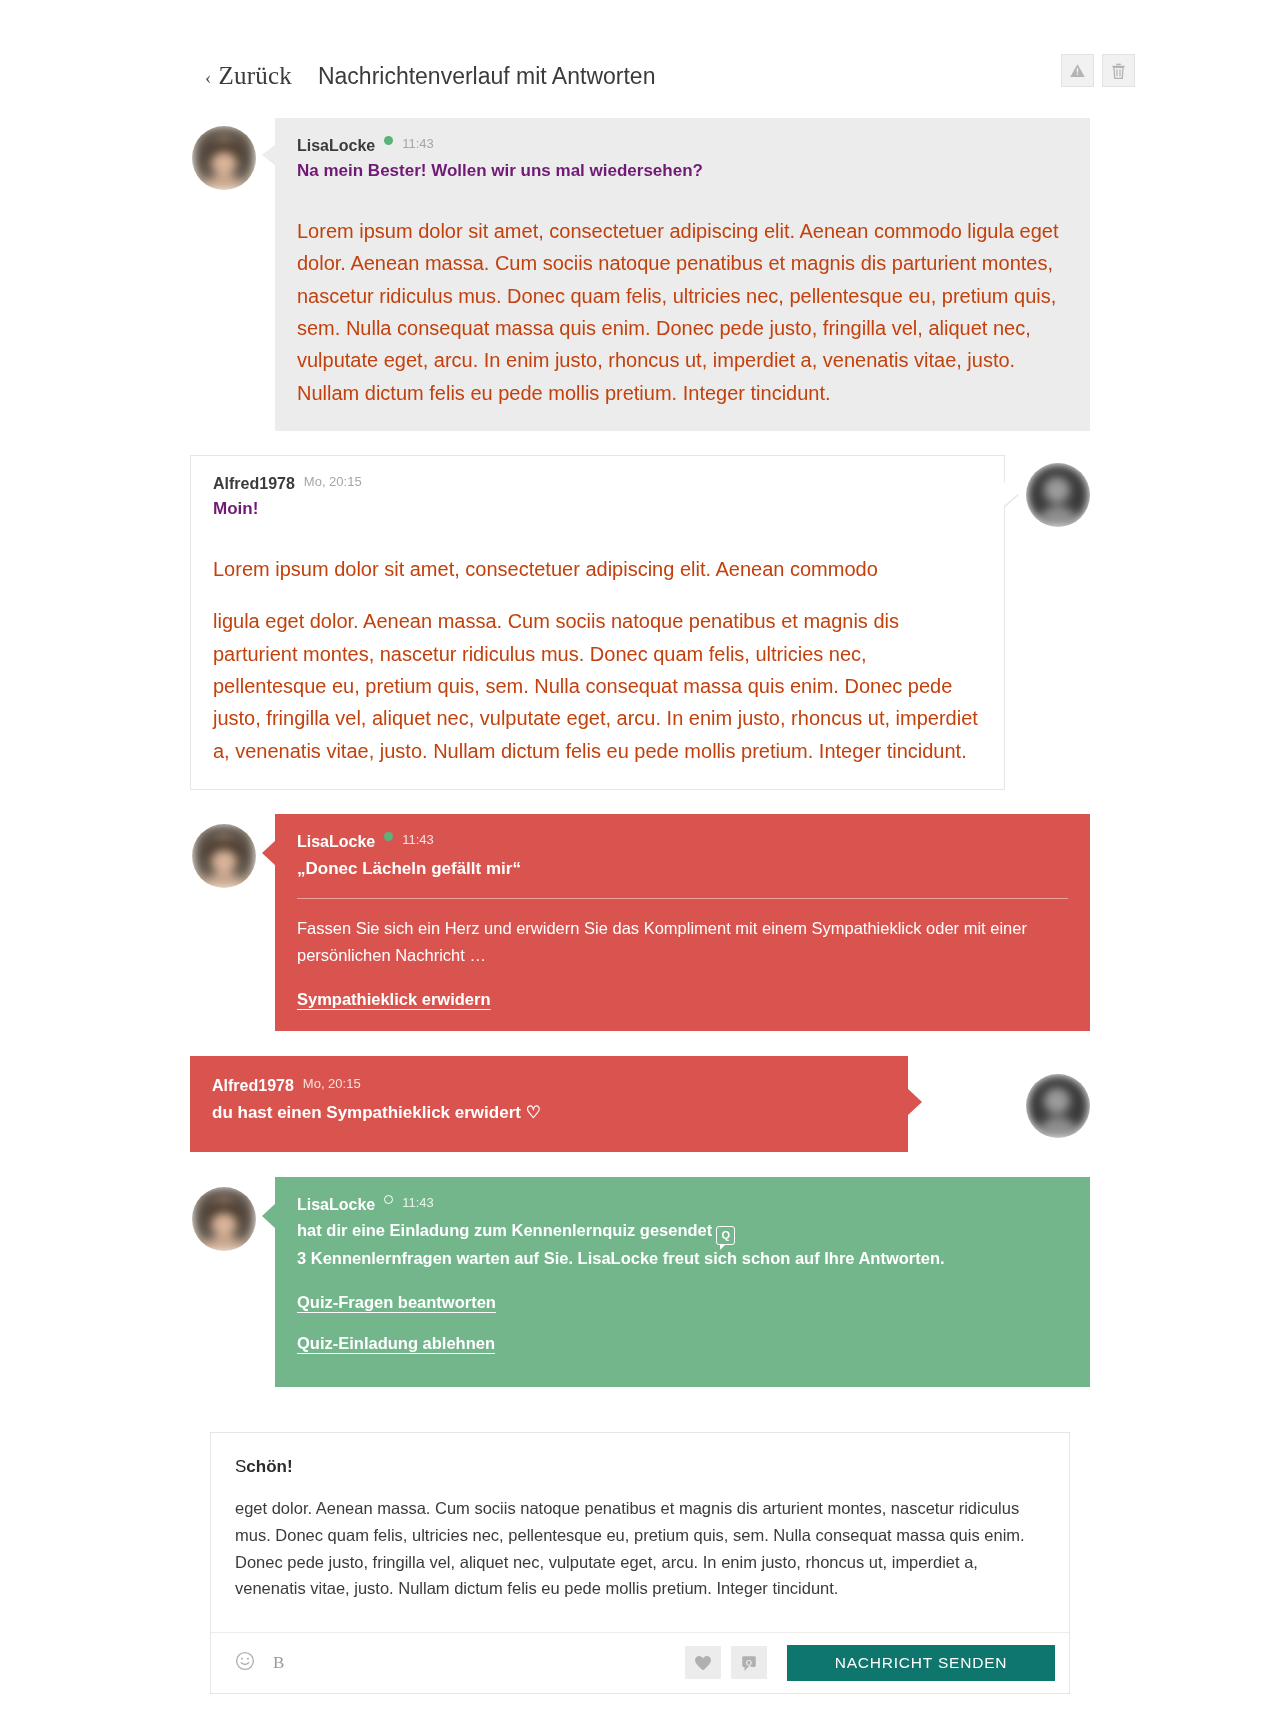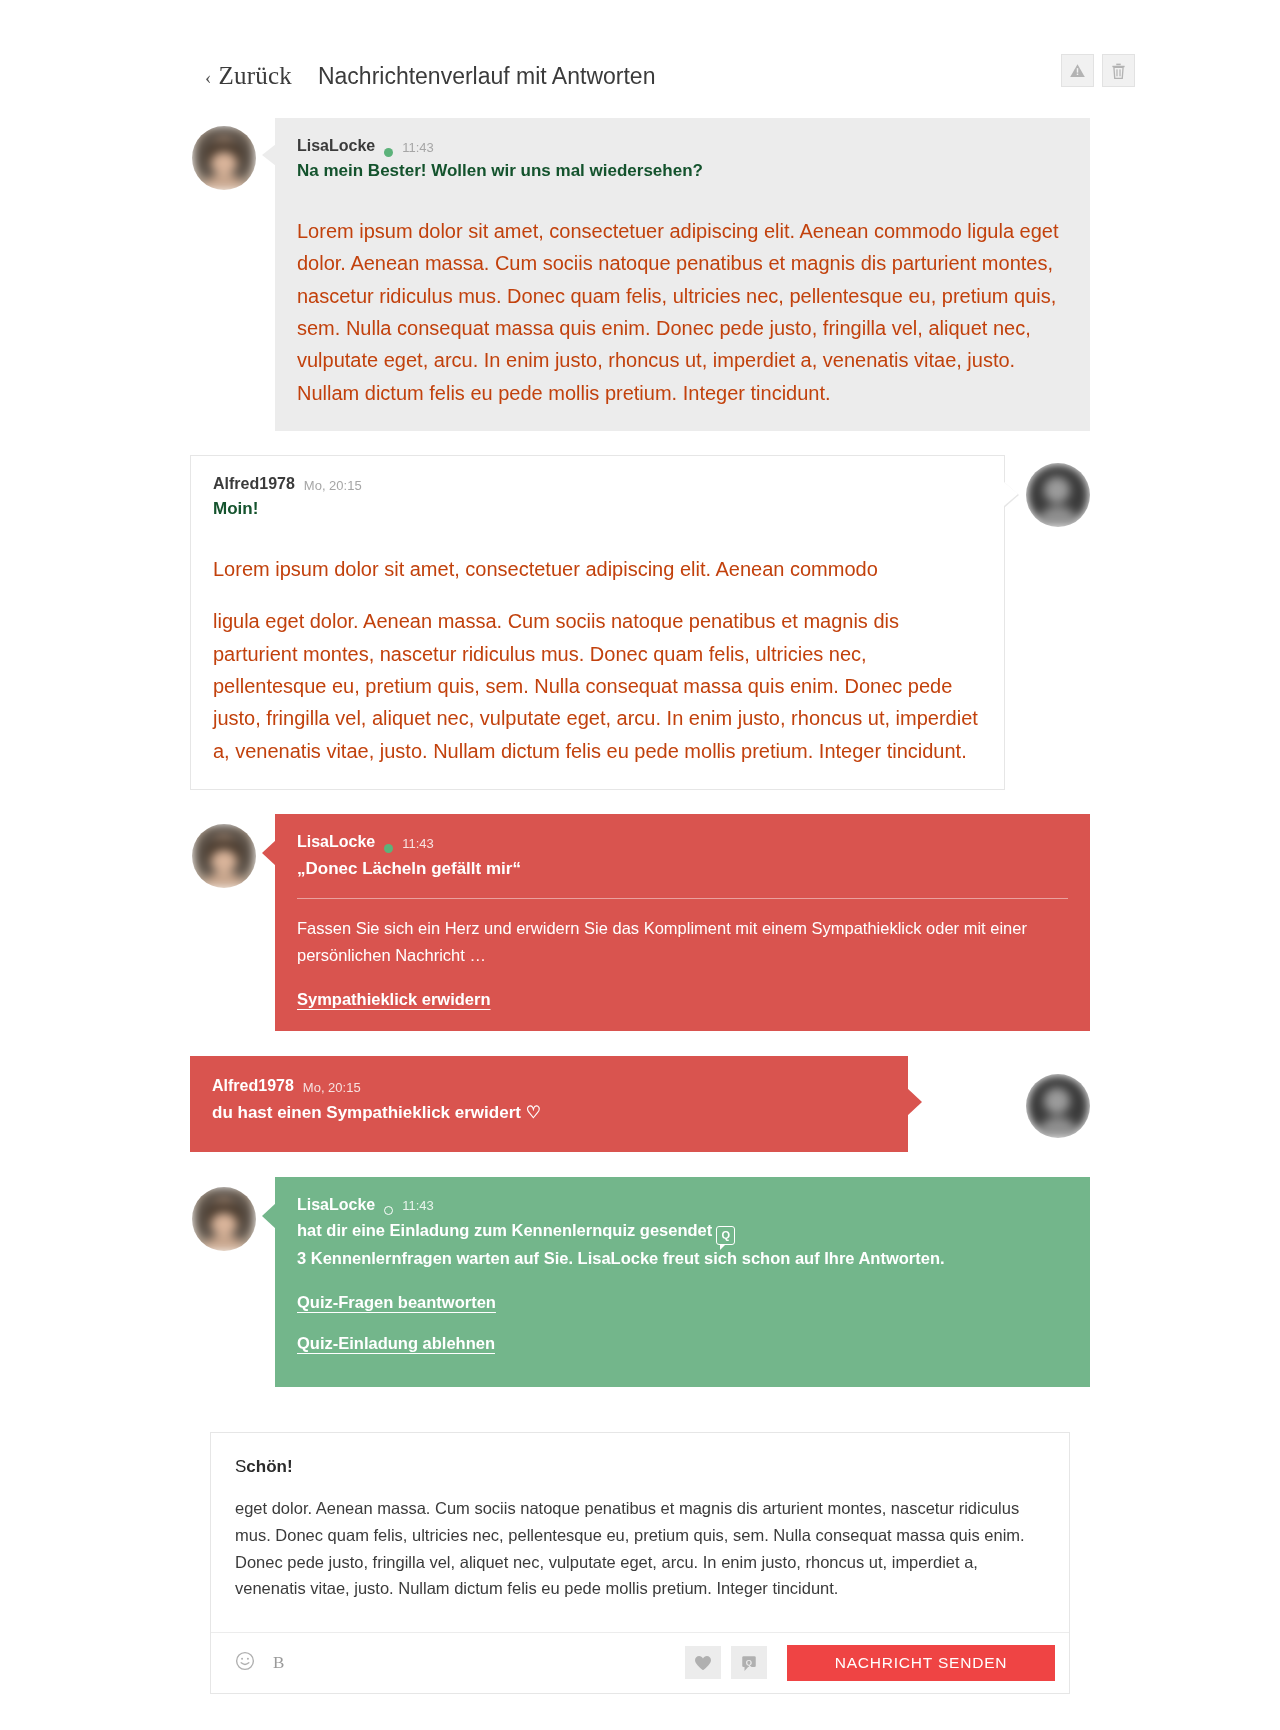--- a/index.html
+++ b/index.html
@@ -86,34 +86,34 @@
 
   
   .tail { position: absolute; width: 0; height: 0; top: 26px; }
   .tail.left-grey  { left: -13px; border-top: 11px solid transparent; border-bottom: 11px solid transparent; border-right: 14px solid #ececec; }
   .tail.left-red   { left: -13px; border-top: 13px solid transparent; border-bottom: 13px solid transparent; border-right: 14px solid #d9544f; }
   .tail.left-green { left: -13px; border-top: 13px solid transparent; border-bottom: 13px solid transparent; border-right: 14px solid #73b68b; }
   .tail.right-white{ right: -14px; border-top: 12px solid transparent; border-bottom: 12px solid transparent; border-left: 14px solid #ffffff; }
   .tail.right-white-b{ right: -15px; border-top: 13px solid transparent; border-bottom: 13px solid transparent; border-left: 15px solid #e6e6e6; }
   .tail.right-red  { right: -14px; border-top: 14px solid transparent; border-bottom: 14px solid transparent; border-left: 15px solid #d9544f; }
 
-  .meta { display: flex; align-items: flex-end; gap: 9px; margin-bottom: 3px; line-height: 1.3; }
+  .meta { display: flex; align-items: flex-start; gap: 9px; margin-bottom: 3px; line-height: 1.3; }
   .meta .author { font-weight: bold; font-size: 16px; }
   .meta .time { font-size: 13px; }
   .bubble.grey  .meta .author, .bubble.white .meta .author { color: #3b3b3b; }
   .bubble.grey  .meta .time,   .bubble.white .meta .time   { color: #a6a6a6; }
   .bubble.red   .meta .author, .bubble.green .meta .author { color: #ffffff; }
   .bubble.red   .meta .time,   .bubble.green .meta .time   { color: #f7e2e1; }
   .bubble.green .meta .time { color: #e9f4ec; }
 
   .dot-online { width: 9px; height: 9px; border-radius: 50%; background: #5cb27a; display: inline-block; }
   .dot-offline { width: 9px; height: 9px; border-radius: 50%; border: 1.6px solid #ffffff; display: inline-block; background: transparent; }
 
   .subject {
-    font-weight: bold; font-size: 17px; color: #14532d;
+    font-weight: bold; font-size: 17px; color: #701a75;
     margin: 1px 0 14px 0; line-height: 1.35;
   }
 
   .body-text { font-size: 20px; line-height: 1.62; color: #c2410c; margin-top: 32px; }
   .body-text p { margin: 0 0 0 0; }
   .body-text p + p { margin-top: 20px; }
 
   .red-line1 { font-weight: bold; font-size: 17px; line-height: 1.5; }
   .red-line2 { font-weight: bold; font-size: 17px; line-height: 1.5; }
 
@@ -179,21 +179,21 @@
   .tool-left { display: flex; align-items: center; gap: 18px; padding-left: 10px; }
   .tool-spacer { flex: 1; }
   .tool-chip {
     width: 36px; height: 33px;
     background: #ececec;
     display: flex; align-items: center; justify-content: center;
     cursor: pointer;
   }
   .bold-btn { font-size: 17px; color: #9a9a9a; cursor: pointer; font-family: "Liberation Serif", serif; }
   .send-btn {
-    background: #ef4444;
+    background: #0f766e;
     color: #fff;
     border: 0;
     height: 36px;
     min-width: 268px;
     font-size: 15.5px;
     letter-spacing: .8px;
     font-family: "Liberation Sans", sans-serif;
     cursor: pointer;
     margin-left: 10px;
   }

